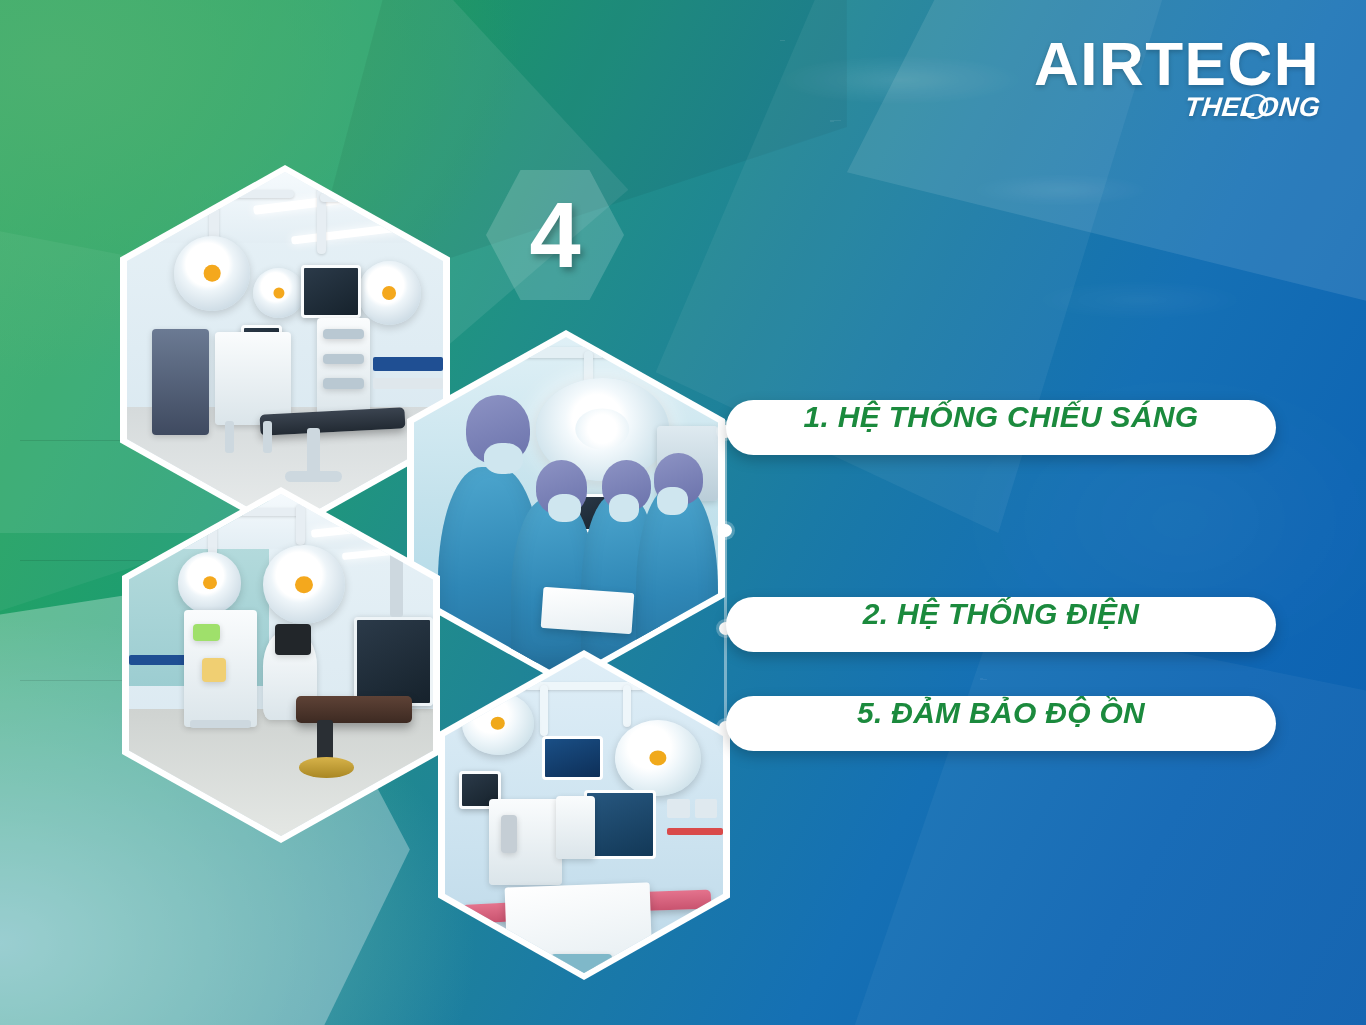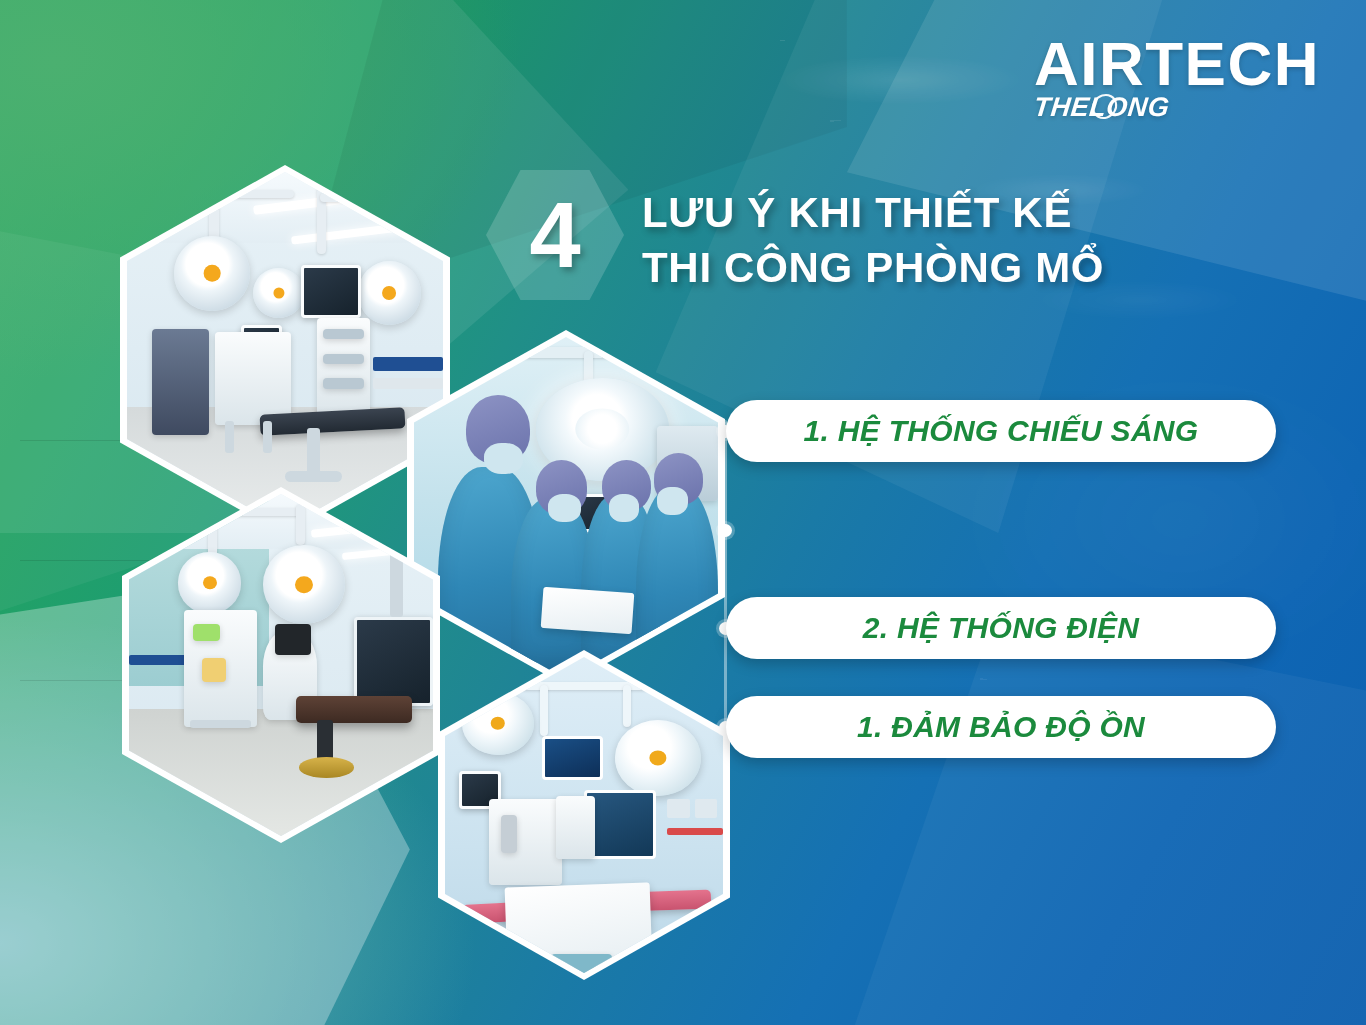--- a/index.html
+++ b/index.html
@@ -88,21 +88,21 @@
     background:rgba(255,255,255,.10);
     clip-path:polygon(16% 0%, 100% 0%, 100% 100%, 0% 56%);
   }
 
   
   .wallline{ position:absolute; height:1px; background:rgba(0,0,0,.10); }
 
   
   .logo{
     position:absolute; right:46px; top:34px;
-    text-align:left; color:#fff;
+    text-align:right; color:#fff;
     user-select:none;
   }
   .logo-main{
     font-size:62px; font-weight:bold; letter-spacing:1.5px; line-height:.96;
     text-shadow:0 2px 5px rgba(0,0,0,.22);
   }
   .logo-sub{
     margin-top:-2px;
     font-size:27px; font-weight:bold; font-style:italic;
     letter-spacing:.5px;
@@ -201,25 +201,25 @@
     background:rgba(255,255,255,.42); border-radius:2px;
   }
   .node{
     position:absolute; left:719px; width:13px; height:13px; border-radius:50%;
     background:#fff; box-shadow:0 0 0 3px rgba(255,255,255,.25);
   }
 
   
   .pill{
     position:absolute;
-    left:726px; width:550px; height:62px;
+    left:726px; width:550px; height:55px;
     background:#ffffff;
     border-radius:31px;
     box-shadow:0 5px 14px rgba(0,0,0,.22);
-    display:flex; align-items:center; justify-content:center;
+    display:flex; justify-content:center;
   }
   .pill span{
     color:#1b8a3d;
     font-size:30px; font-weight:bold; font-style:italic;
     letter-spacing:.3px; white-space:nowrap;
   }
 </style>
 </head>
 <body>
 
@@ -241,24 +241,20 @@
   <div class="logo">
     <div class="logo-main">AIRTECH</div>
     <div class="logo-sub">
       <span>THELONG</span>
       <i class="logo-ring"></i>
     </div>
   </div>
 
   <div class="hexnum">
     <span>4</span>
-  </div>
-  <div class="title">
-    <div>LƯU Ý KHI THIẾT KẾ</div>
-    <div>THI CÔNG PHÒNG MỔ</div>
   </div>
 
   <div class="hexwrap" style="left:120px; top:165px; width:330px; height:370px;">
     <div class="hex">
       <div class="hex-inner">
         <div class="art">
           <i class="wall"></i>
           <i class="ceil"></i>
           <i class="floor"></i>
           <i class="tube" style="left:40%; top:7%;  width:46%; height:2.4%; transform:rotate(-7deg);"></i>
@@ -389,16 +385,16 @@
   <div class="node" style="top:622px;"></div>
   <div class="node" style="top:721px;"></div>
 
   <div class="pill" style="top:400px;">
     <span>1. HỆ THỐNG CHIẾU SÁNG</span>
   </div>
   <div class="pill" style="top:597px;">
     <span>2. HỆ THỐNG ĐIỆN</span>
   </div>
   <div class="pill" style="top:696px;">
-    <span>1. ĐẢM BẢO ĐỘ ỒN</span>
+    <span>5. ĐẢM BẢO ĐỘ ỒN</span>
   </div>
 
 </div>
 
 </body></html>

